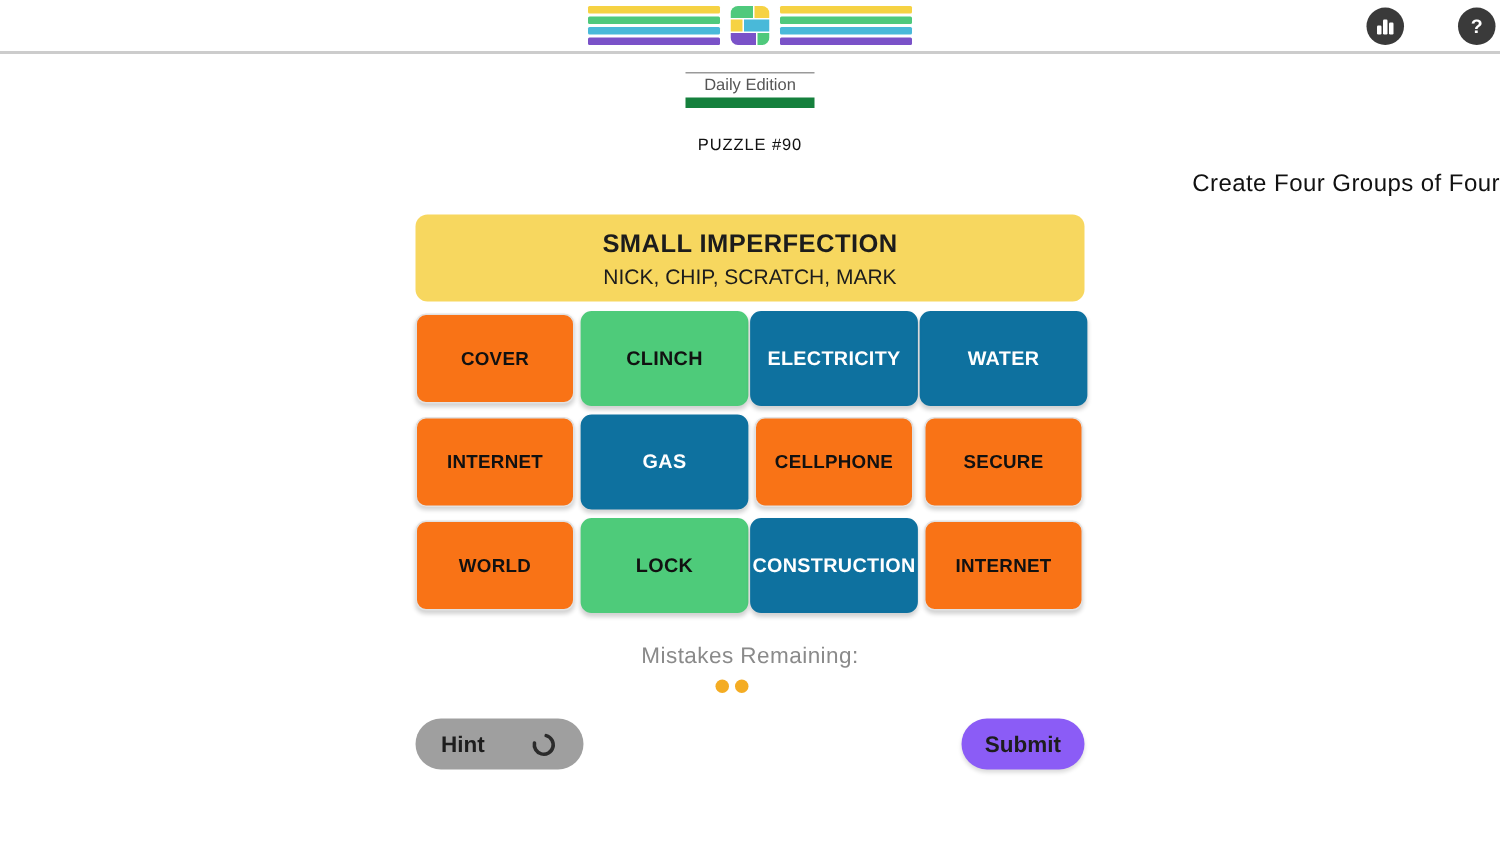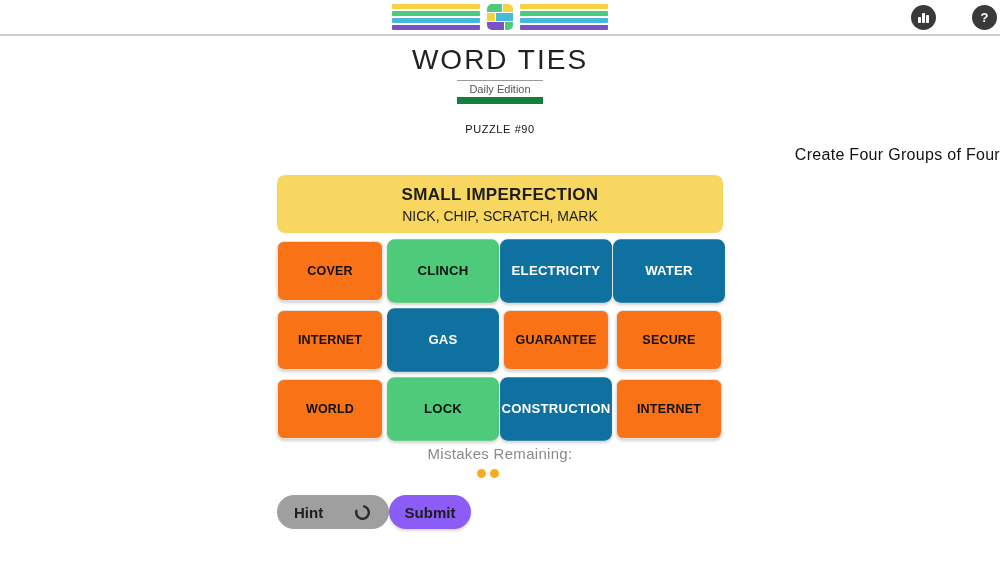--- a/index.html
+++ b/index.html
@@ -118,40 +118,40 @@
     color: #111111;
     cursor: pointer;
     padding: 0 2px;
     text-align: center;
   }
   .tile.green { background: #4ecb7a; border-color: #4ecb7a; transform: scale(1.055); position: relative; z-index: 1; }
   .tile.blue  { background: #0e719f; border-color: #0e719f; color: #ffffff; transform: scale(1.055); position: relative; z-index: 1; }
 
   
   .mistakes-label {
-    margin-top: 6px;
+    margin-top: 22px;
     text-align: center;
     font-size: 15px;
     color: #8a8a8a;
     letter-spacing: 0.3px;
   }
   .dots {
     margin-top: 7px;
     display: flex;
     justify-content: center;
     gap: 4px;
     transform: translateX(-12px);
   }
   .dot { width: 9px; height: 9px; border-radius: 50%; background: #f4ac23; }
 
   
   .actions {
     margin-top: 17px;
     display: flex;
-    justify-content: flex-start;
+    justify-content: space-between;
     gap: 0;
   }
   .hint-btn {
     width: 112px; height: 34px;
     border: none;
     border-radius: 17px;
     background: #9f9f9f;
     display: flex;
     align-items: center;
     justify-content: space-between;
@@ -211,42 +211,41 @@
         <rect x="9" y="4" width="3" height="8" rx="0.8" fill="#ffffff"></rect>
       </svg>
     </button>
     <button class="icon-btn" aria-label="help">
       <span>?</span>
     </button>
   </div>
 </header>
 
 <div class="masthead">
-  <div class="game-title">WORD TIES</div>
   <div><span class="edition">Daily Edition</span></div>
   <div class="puzzle-number">PUZZLE #90</div>
 </div>
 
 <div class="instruction">Create Four Groups of Four</div>
 
 <main class="board">
 
   <div class="solved-group">
     <div class="solved-title">SMALL IMPERFECTION</div>
     <div class="solved-words">NICK, CHIP, SCRATCH, MARK</div>
   </div>
 
   <div class="grid" id="tiles-grid">
       <button class="tile">COVER</button>
       <button class="tile green">CLINCH</button>
       <button class="tile blue">ELECTRICITY</button>
       <button class="tile blue">WATER</button>
       <button class="tile">INTERNET</button>
       <button class="tile blue">GAS</button>
-      <button class="tile">GUARANTEE</button>
+      <button class="tile">CELLPHONE</button>
       <button class="tile">SECURE</button>
       <button class="tile">WORLD</button>
       <button class="tile green">LOCK</button>
       <button class="tile blue">CONSTRUCTION</button>
       <button class="tile">INTERNET</button>
     </div>
 
   <div class="mistakes-label">Mistakes Remaining:</div>
   <div class="dots" id="mistake-dots">
       <span class="dot"></span>

